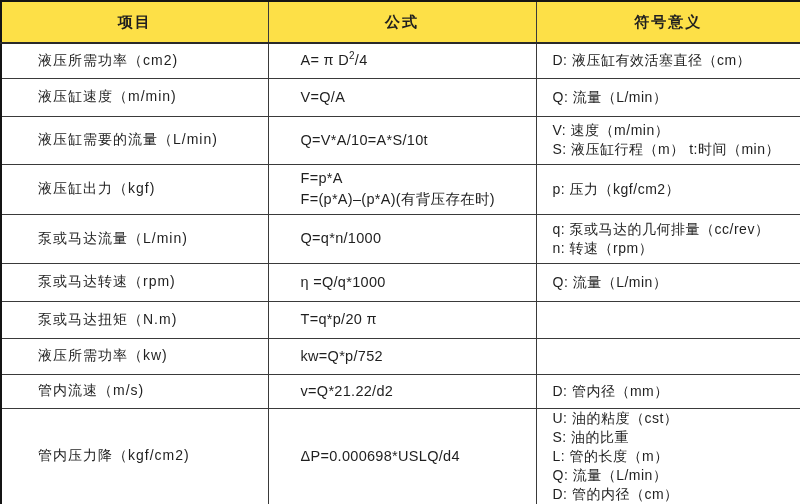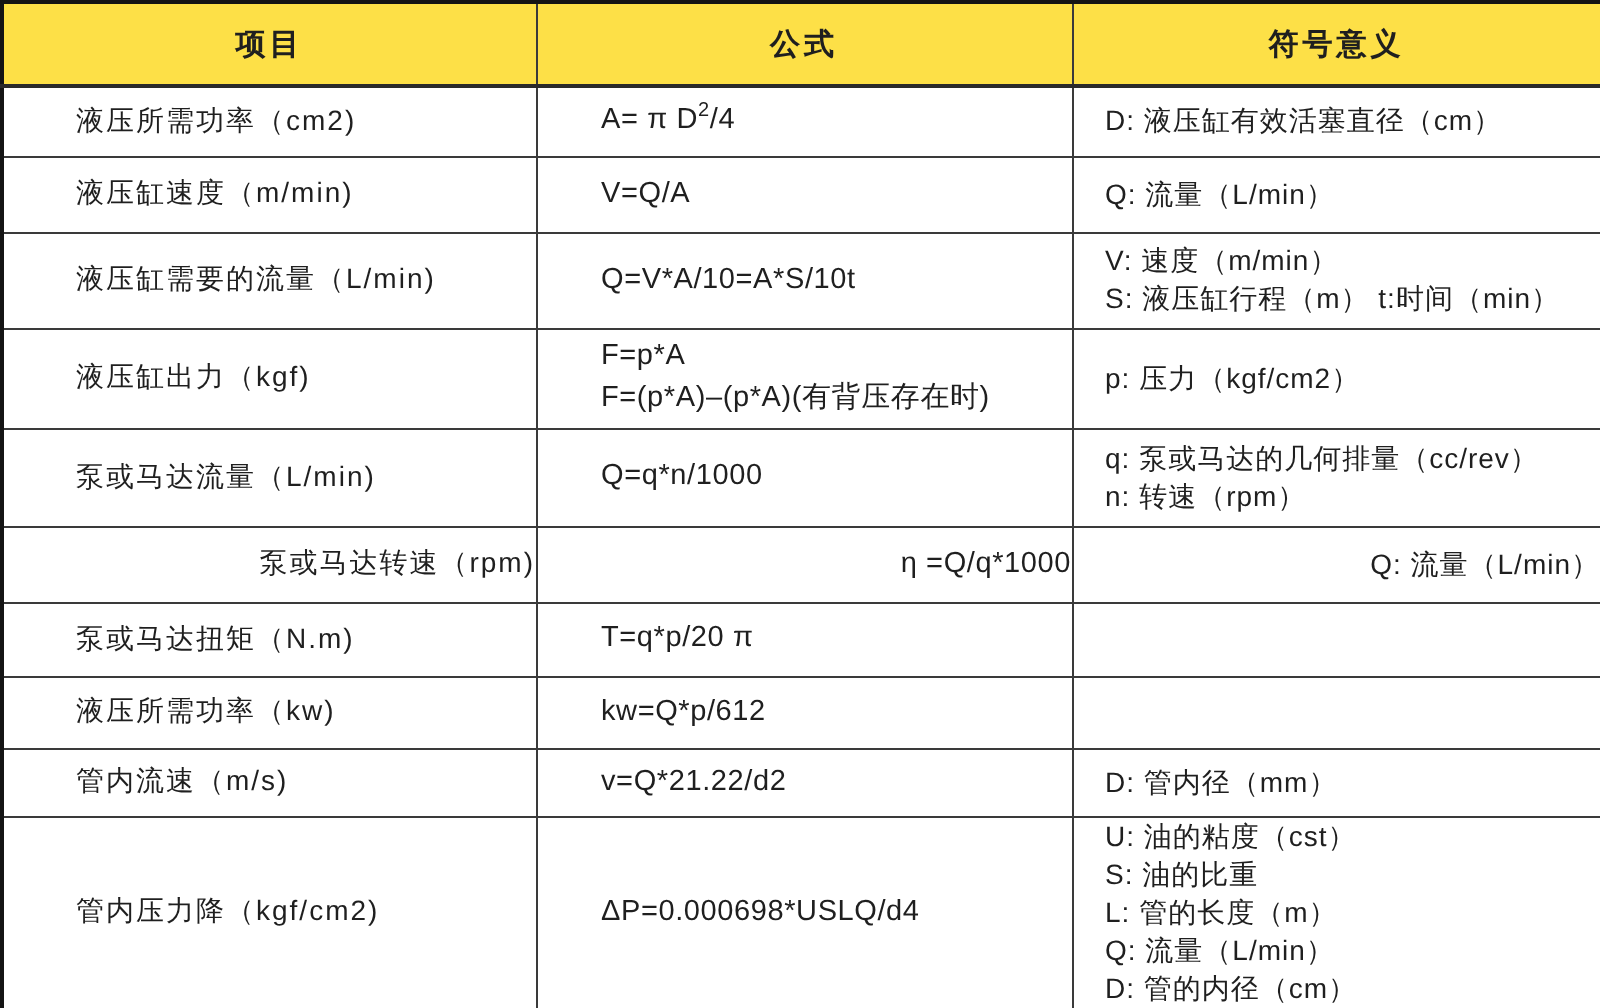--- a/index.html
+++ b/index.html
@@ -63,21 +63,21 @@
     vertical-align: super;
     line-height: 0;
   }
   
   tr.rh-h  { height: 42px; }
   tr.rh-0  { height: 35px; }
   tr.rh-1  { height: 38px; }
   tr.rh-2  { height: 48px; }
   tr.rh-3  { height: 50px; }
   tr.rh-4  { height: 49px; }
-  tr.rh-5  { height: 38px; text-align: right; }
+  tr.rh-5  { height: 38px; }
   tr.rh-6  { height: 37px; }
   tr.rh-7  { height: 36px; }
   tr.rh-8  { height: 34px; }
   tr.rh-9  { height: 94px; }
 </style>
 </head>
 <body>
 
 <div class="wrap">
   <table class="formula-table">
@@ -178,21 +178,21 @@
           <div class="f-line">T=q*p/20 π</div>
         </td>
         <td class="c-symbol"></td>
       </tr>
 
       <tr class="rh-7">
         <td class="c-item">
           <span>液压所需功率（kw)</span>
         </td>
         <td class="c-formula">
-          <div class="f-line">kw=Q*p/612</div>
+          <div class="f-line">kw=Q*p/752</div>
         </td>
         <td class="c-symbol"></td>
       </tr>
 
       <tr class="rh-8">
         <td class="c-item">
           <span>管内流速（m/s)</span>
         </td>
         <td class="c-formula">
           <div class="f-line">v=Q*21.22/d2</div>

